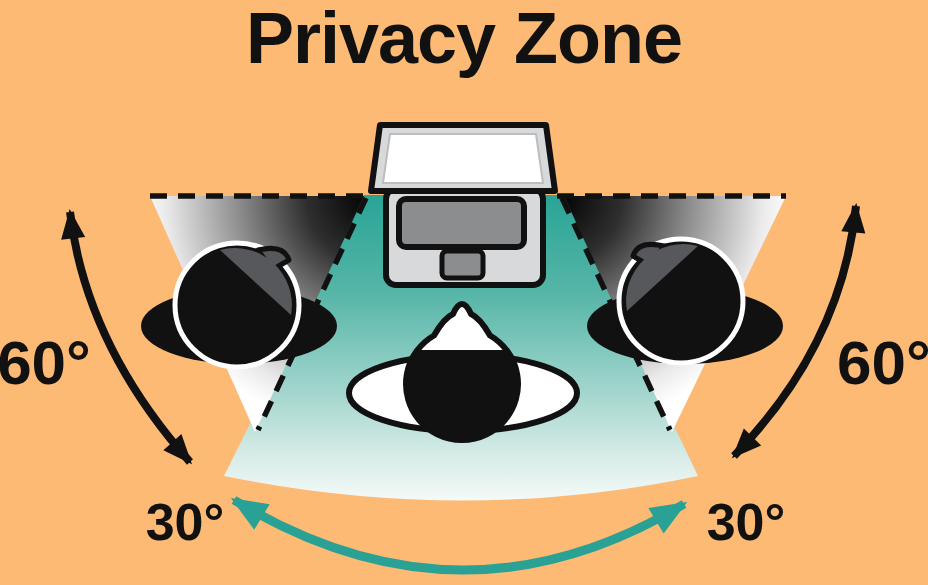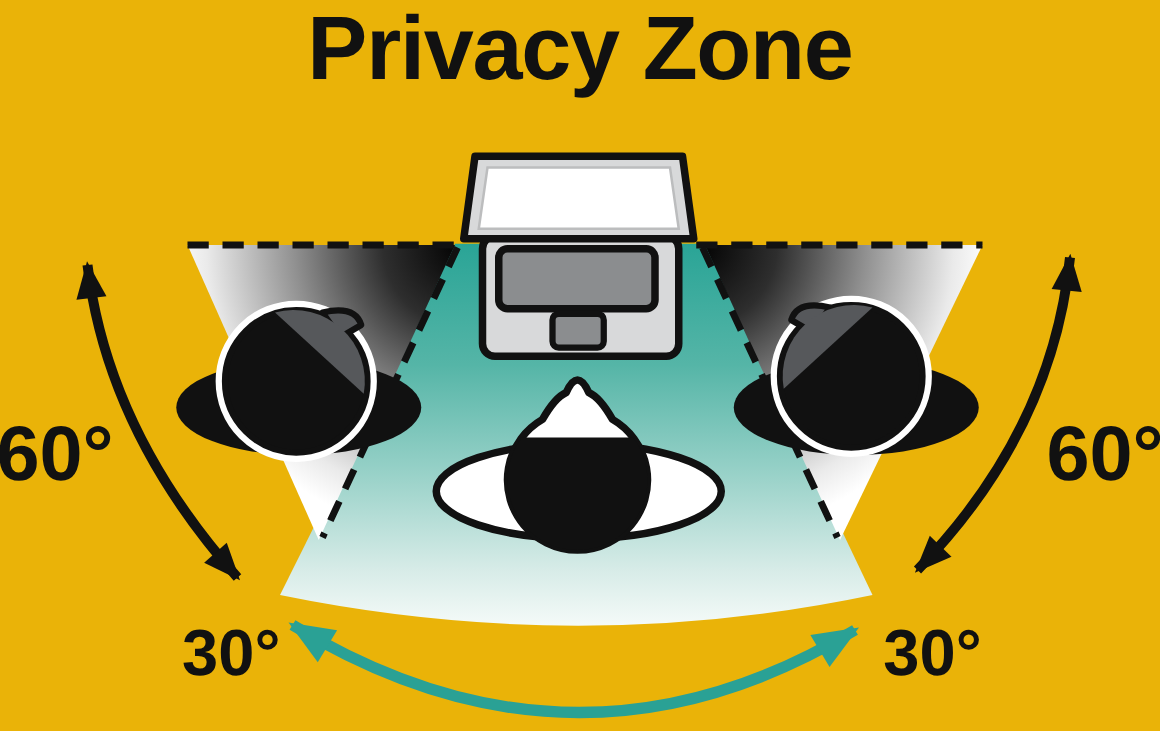--- a/index.html
+++ b/index.html
@@ -1,19 +1,19 @@
 <!DOCTYPE html>
 <html><head>
 <meta charset="utf-8">
 <style>
   html,body{margin:0;padding:0;background:#ffffff;}
   .stage{
     position:relative;
     width:928px;height:585px;
-    background:#eab308;
+    background:#fdba74;
     overflow:hidden;
     font-family:"Liberation Sans", sans-serif;
   }
   .stage svg{position:absolute;left:0;top:0;}
   .title-text{
     font-family:"Liberation Sans", sans-serif;
     font-weight:bold;
     letter-spacing:-1px;
   }
   .angle-text{

